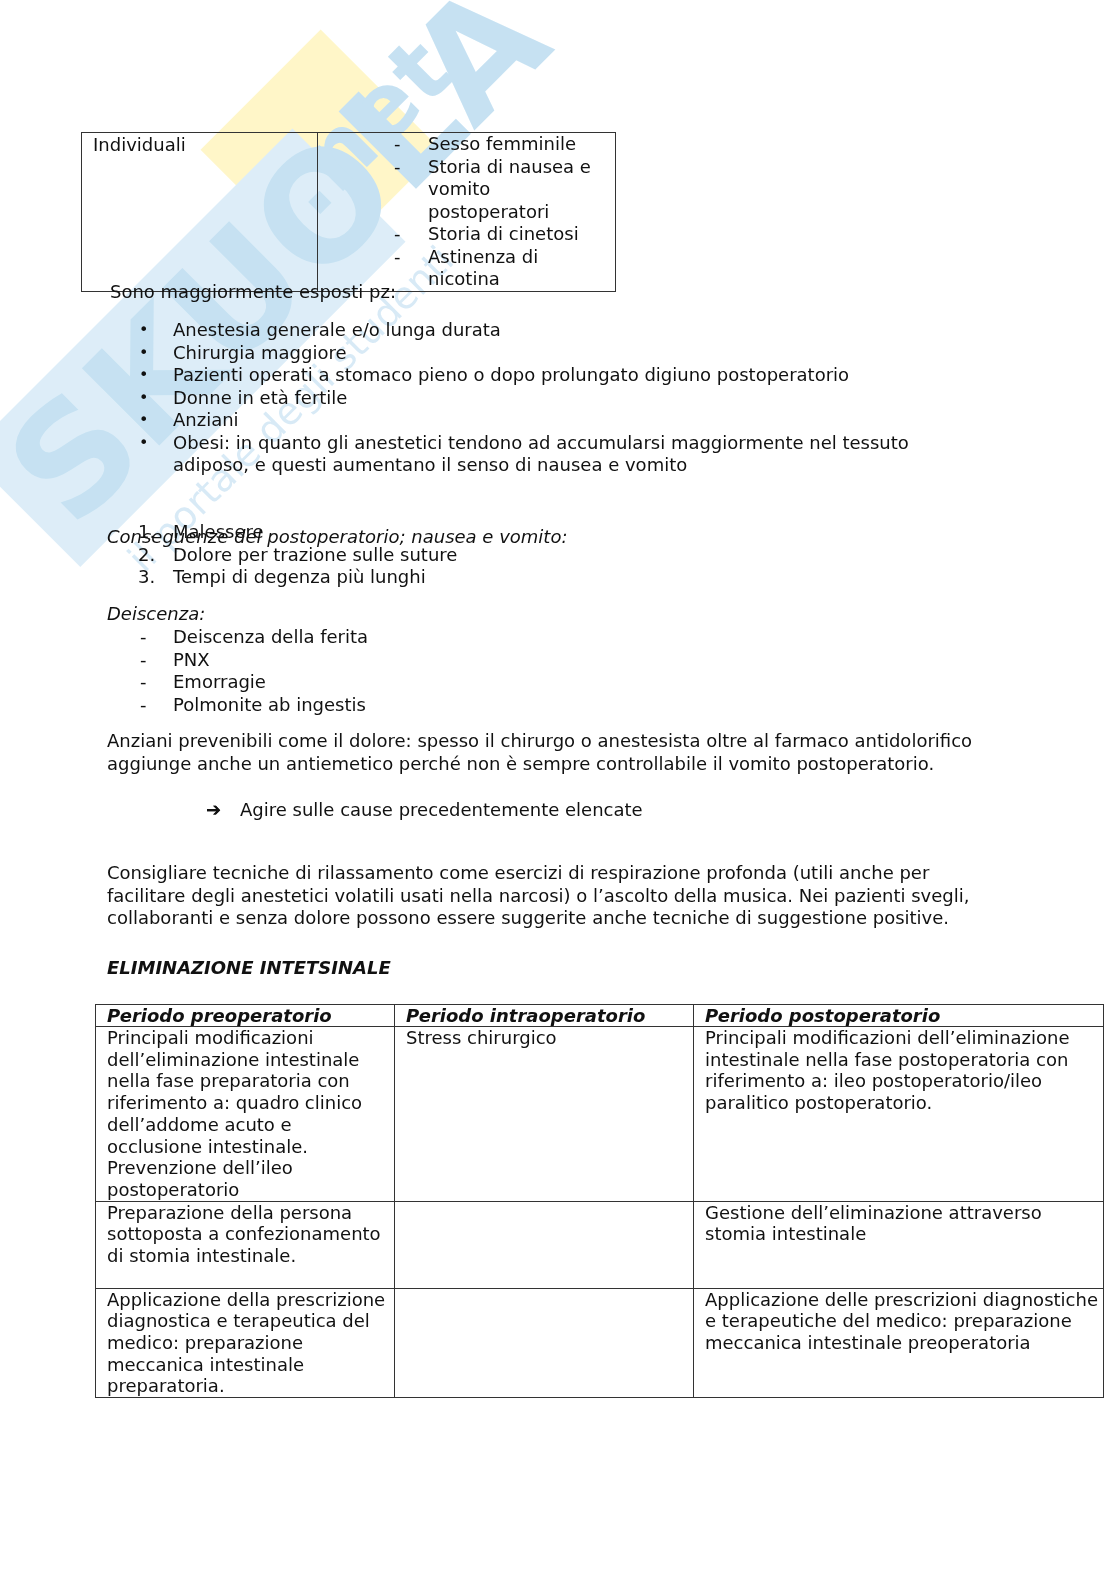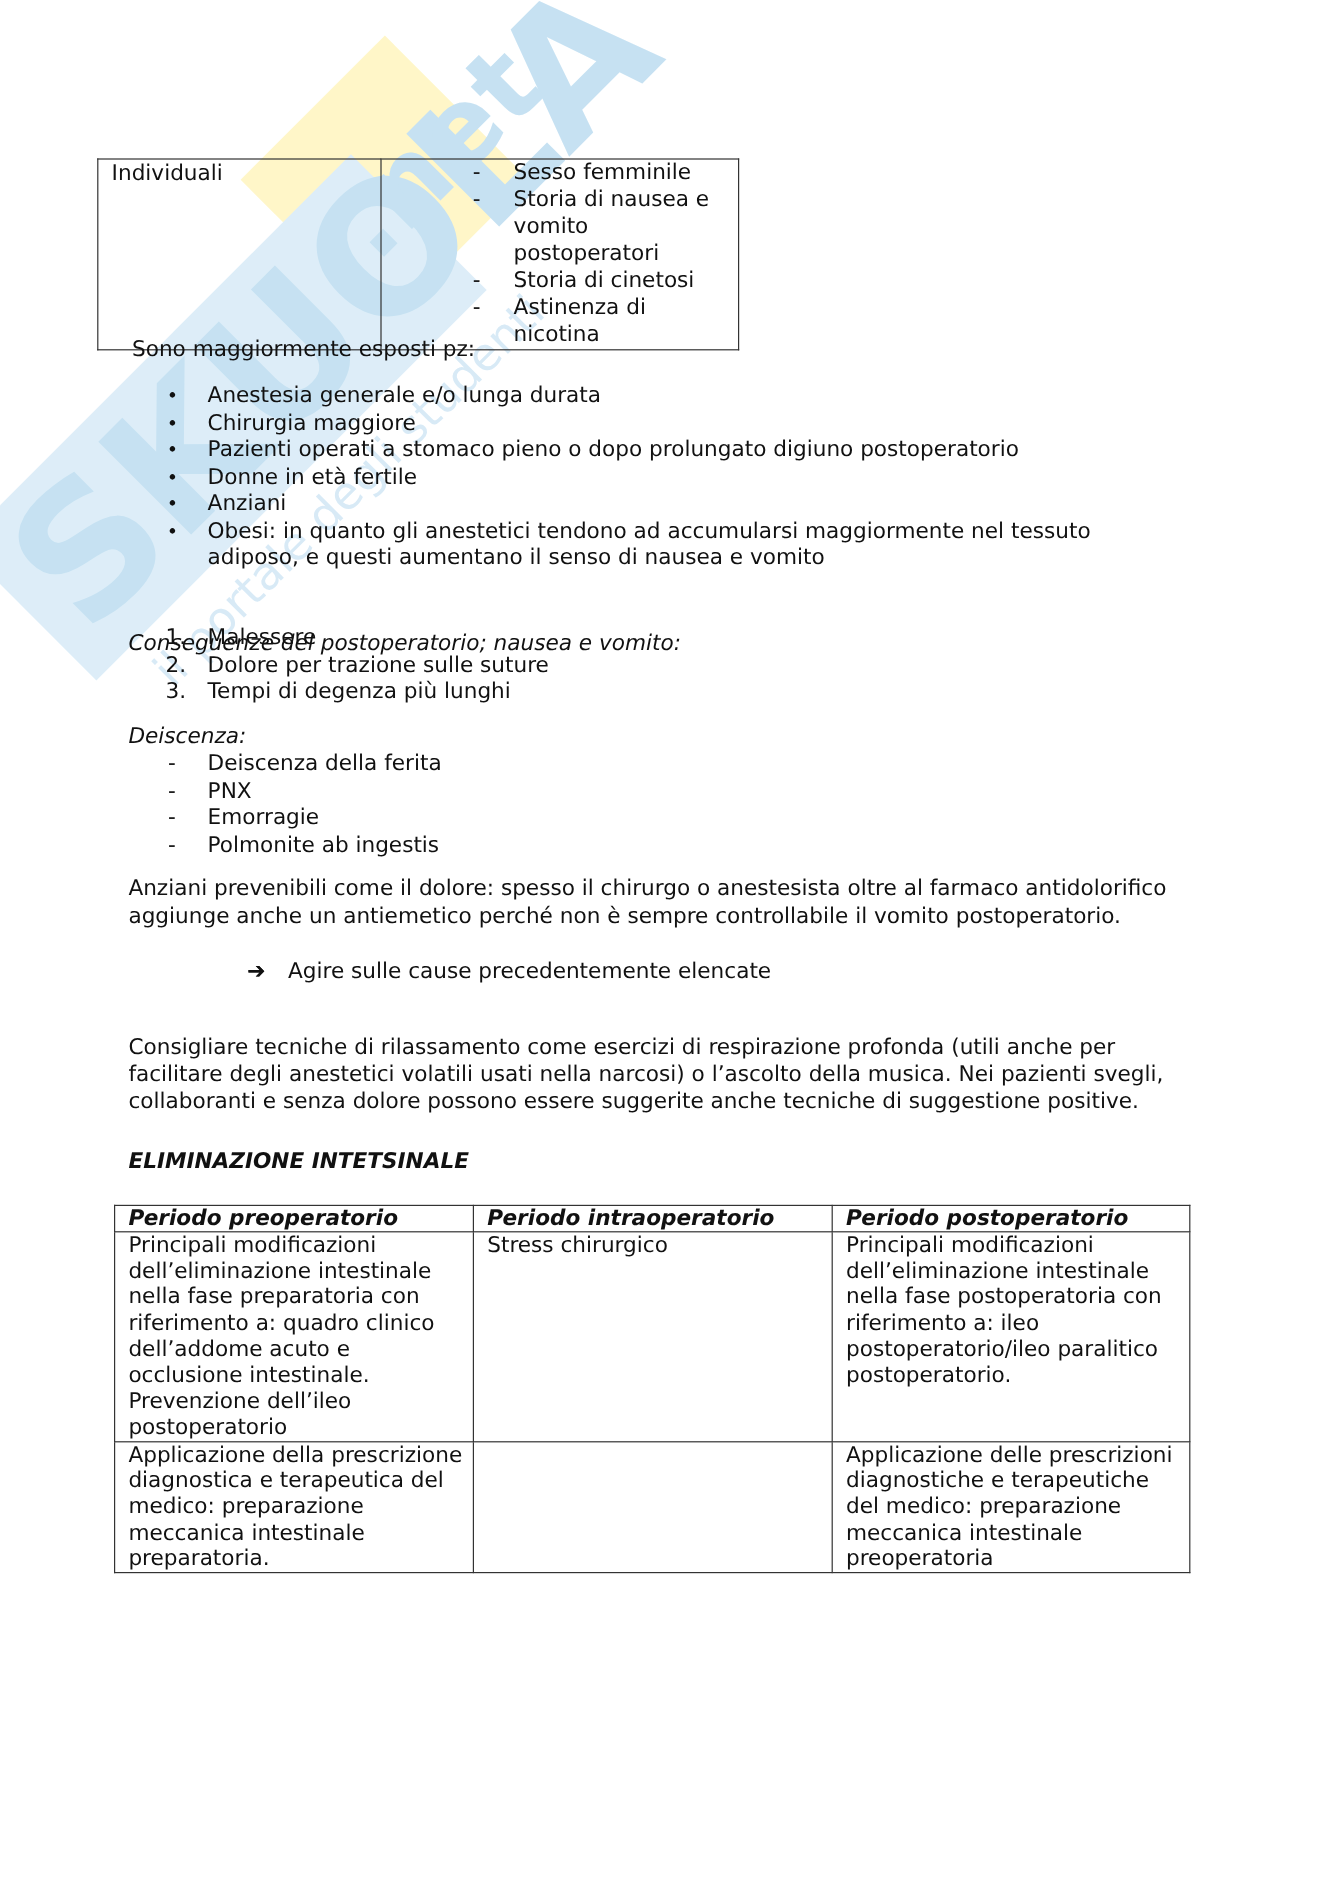--- a/index.html
+++ b/index.html
@@ -45,21 +45,21 @@
 
   .p-dist { left: 107px; top: 730px; width: 870px; }
   .alist { left: 107px; top: 799px; margin: 0; padding: 0; list-style: none; }
   .alist li { position: relative; padding-left: 133px; }
   .alist li .arrow { position: absolute; left: 99px; top: 0; font-weight: bold; }
 
   .p-cons { left: 107px; top: 862px; width: 900px; }
   .h-elim { left: 107px; top: 957px; font-weight: bold; font-style: italic; }
 
   
-  .t2 { left: 95px; top: 1004px; width: 897px; }
+  .t2 { left: 95px; top: 1004px; width: 1009px; }
   .t2 th, .t2 td { text-align: left; padding: 0 4px 0 11px; }
   .t2 th { font-weight: bold; font-style: italic; height: 21px; line-height: 21px; }
   .t2 .col1 { width: 283px; }
   .t2 .col2 { width: 283px; }
   .t2 .r1 td { height: 172px; }
   .t2 .r2 td { height: 86px; }
   .t2 .r3 td { height: 108px; }
   .t2 td { line-height: 21.7px; }
 </style>
 </head>
@@ -138,20 +138,25 @@
           <tr>
         <th class="col1">Periodo preoperatorio</th>
         <th class="col2">Periodo intraoperatorio</th>
         <th>Periodo postoperatorio</th>
       </tr>
       <tr class="r1">
         <td>Principali modificazioni dell’eliminazione intestinale nella fase preparatoria con riferimento a: quadro clinico dell’addome acuto e occlusione intestinale. Prevenzione dell’ileo postoperatorio</td>
         <td>Stress chirurgico</td>
         <td>Principali modificazioni dell’eliminazione intestinale nella fase postoperatoria con riferimento a: ileo postoperatorio/ileo paralitico postoperatorio.</td>
       </tr>
+      <tr class="r2">
+        <td>Preparazione della persona sottoposta a confezionamento di stomia intestinale.</td>
+        <td></td>
+        <td>Gestione dell’eliminazione attraverso stomia intestinale</td>
+      </tr>
       <tr class="r3">
         <td>Applicazione della prescrizione diagnostica e terapeutica del medico: preparazione meccanica intestinale preparatoria.</td>
         <td></td>
         <td>Applicazione delle prescrizioni diagnostiche e terapeutiche del medico: preparazione meccanica intestinale preoperatoria</td>
       </tr>
     </tbody>
       </table>
 
   </div>
 </div>

